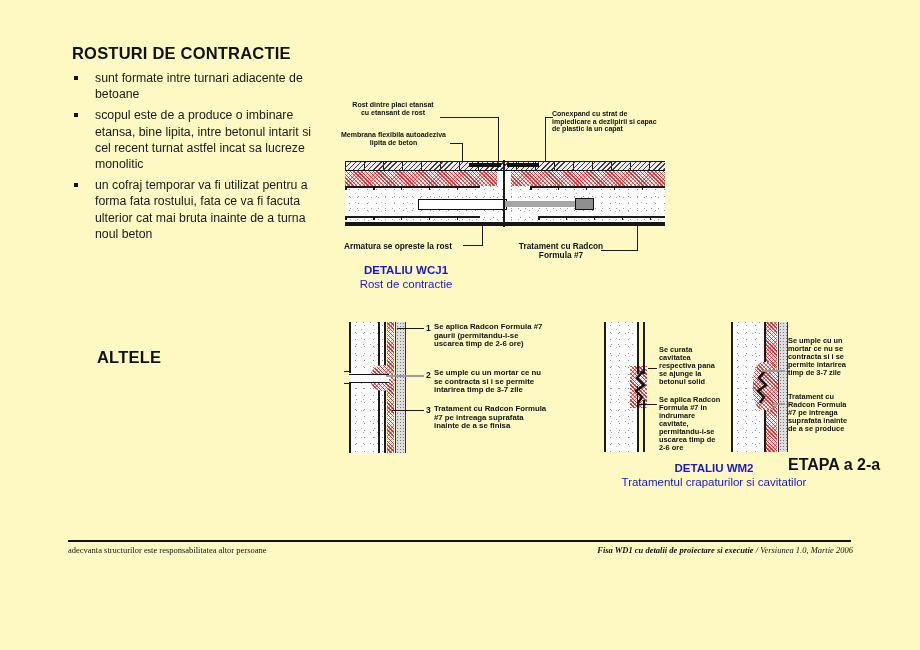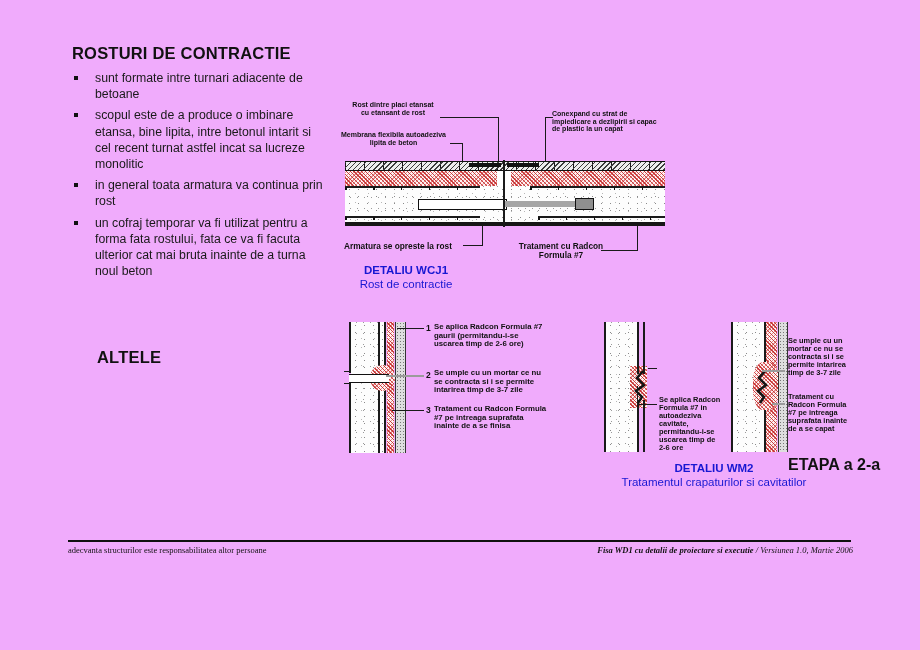--- a/index.html
+++ b/index.html
@@ -1,16 +1,16 @@
 <!DOCTYPE html>
 <html><head>
 <meta charset="utf-8">
 <style>
   html,body{margin:0;padding:0;background:#fff;}
-  #canvas{position:relative;width:920px;height:650px;background:#f0abfc;overflow:hidden;
+  #canvas{position:relative;width:920px;height:650px;background:#fef9c3;overflow:hidden;
           font-family:"Liberation Sans",sans-serif;color:#1a1a1a;}
   .abs{position:absolute;}
   .ln{position:absolute;background:#1a1a1a;}
   .lngray{position:absolute;background:#9b9b9b;}
   h1.doc-h{font-size:16.5px;font-weight:bold;margin:0;letter-spacing:.2px;color:#111;}
   .bullet-item{display:flex;margin-bottom:5px;}
   .bullet-sq{width:4px;height:4px;background:#111;margin:6px 0 0 2px;flex:none;}
   .bullet-txt{margin-left:17px;font-size:12.3px;line-height:16.2px;width:232px;}
   .dlabel{position:absolute;font-size:7px;line-height:7.6px;font-weight:bold;color:#111;}
   .dlabel2{position:absolute;font-size:8.3px;line-height:8.8px;font-weight:bold;color:#111;}
@@ -50,24 +50,20 @@
     <div class="bullet-item">
       <span class="bullet-sq"></span>
       <span class="bullet-txt">sunt formate intre turnari adiacente de betoane</span>
     </div>
     <div class="bullet-item">
       <span class="bullet-sq"></span>
       <span class="bullet-txt">scopul este de a produce o imbinare etansa, bine lipita, intre betonul intarit si cel recent turnat astfel incat sa lucreze monolitic</span>
     </div>
     <div class="bullet-item">
       <span class="bullet-sq"></span>
-      <span class="bullet-txt">in general toata armatura va continua prin rost</span>
-    </div>
-    <div class="bullet-item">
-      <span class="bullet-sq"></span>
       <span class="bullet-txt">un cofraj temporar va fi utilizat pentru a forma fata rostului, fata ce va fi facuta ulterior cat mai bruta inainte de a turna noul beton</span>
     </div>
   </div>
 
   <h1 class="abs doc-h" style="left:72px;top:348px;margin-left:25px;">ALTELE</h1>
 
   <div class="dlabel" style="left:343px;top:101px;width:100px;text-align:center;">
     <div>Rost dintre placi etansat</div>
     <div>cu etansant de rost</div>
   </div>
@@ -171,24 +167,31 @@
     <div class="abs ln" style="left:36px;top:78px;width:1.5px;height:52px;"></div>
     <div class="abs ln" style="left:42px;top:0;width:2px;height:52px;"></div>
     <div class="abs ln" style="left:42px;top:78px;width:2px;height:52px;"></div>
     <svg class="abs" style="left:32px;top:48px;" width="14" height="34">
       <polyline points="10,1 4,8 11,15 3,21 9,27 5,33" fill="none" stroke="#111" stroke-width="2.4"></polyline>
     </svg>
   </div>
   <div class="ln" style="left:648px;top:368px;width:9px;height:1px;"></div>
   <div class="ln" style="left:637px;top:386px;width:1px;height:19px;"></div>
   <div class="ln" style="left:637px;top:404px;width:20px;height:1px;"></div>
+  <div class="note2" style="left:659px;top:346px;width:92px;">
+    <div>Se curata</div>
+      <div>cavitatea</div>
+    <div>respectiva pana</div>
+      <div>se ajunge la</div>
+    <div>betonul solid</div>
+  </div>
   <div class="note2" style="left:659px;top:396px;width:92px;">
     <div>Se aplica Radcon</div>
       <div>Formula #7 in</div>
-    <div>autoadeziva</div>
+    <div>indrumare</div>
       <div>cavitate,</div>
     <div>permitandu-i-se</div>
       <div>uscarea timp de</div>
     <div>2-6 ore</div>
   </div>
 
   <div class="abs" style="left:728px;top:322px;width:60px;height:130px;">
     <div class="abs ln" style="left:3px;top:0;width:2px;height:130px;"></div>
     <div class="abs speckle" style="left:5px;top:0;width:31px;height:130px;"></div>
     <div class="abs ln" style="left:36px;top:0;width:2px;height:130px;"></div>
@@ -206,21 +209,21 @@
       <div>mortar ce nu se</div>
     <div>contracta si i se</div>
       <div>permite intarirea</div>
     <div>timp de 3-7 zile</div>
   </div>
   <div class="note2" style="left:788px;top:393px;width:85px;">
     <div>Tratament cu</div>
       <div>Radcon Formula</div>
     <div>#7 pe intreaga</div>
       <div>suprafata inainte</div>
-    <div>de a se capat</div>
+    <div>de a se produce</div>
   </div>
   <div class="abs" style="left:788px;top:456px;font-size:16px;font-weight:bold;color:#111;">ETAPA a 2-a</div>
 
   <div class="blue-title" style="left:598px;top:462px;width:232px;">
     <div class="t1" style="color:#1717d2;">DETALIU WM2</div>
     <div class="t2" style="color:#1717d2;">Tratamentul crapaturilor si cavitatilor</div>
   </div>
 
   <div class="abs" style="left:68px;top:540px;width:783px;height:1.7px;background:#111;"></div>
   <div class="abs footer-serif" style="left:68px;top:545px;width:490px;">

